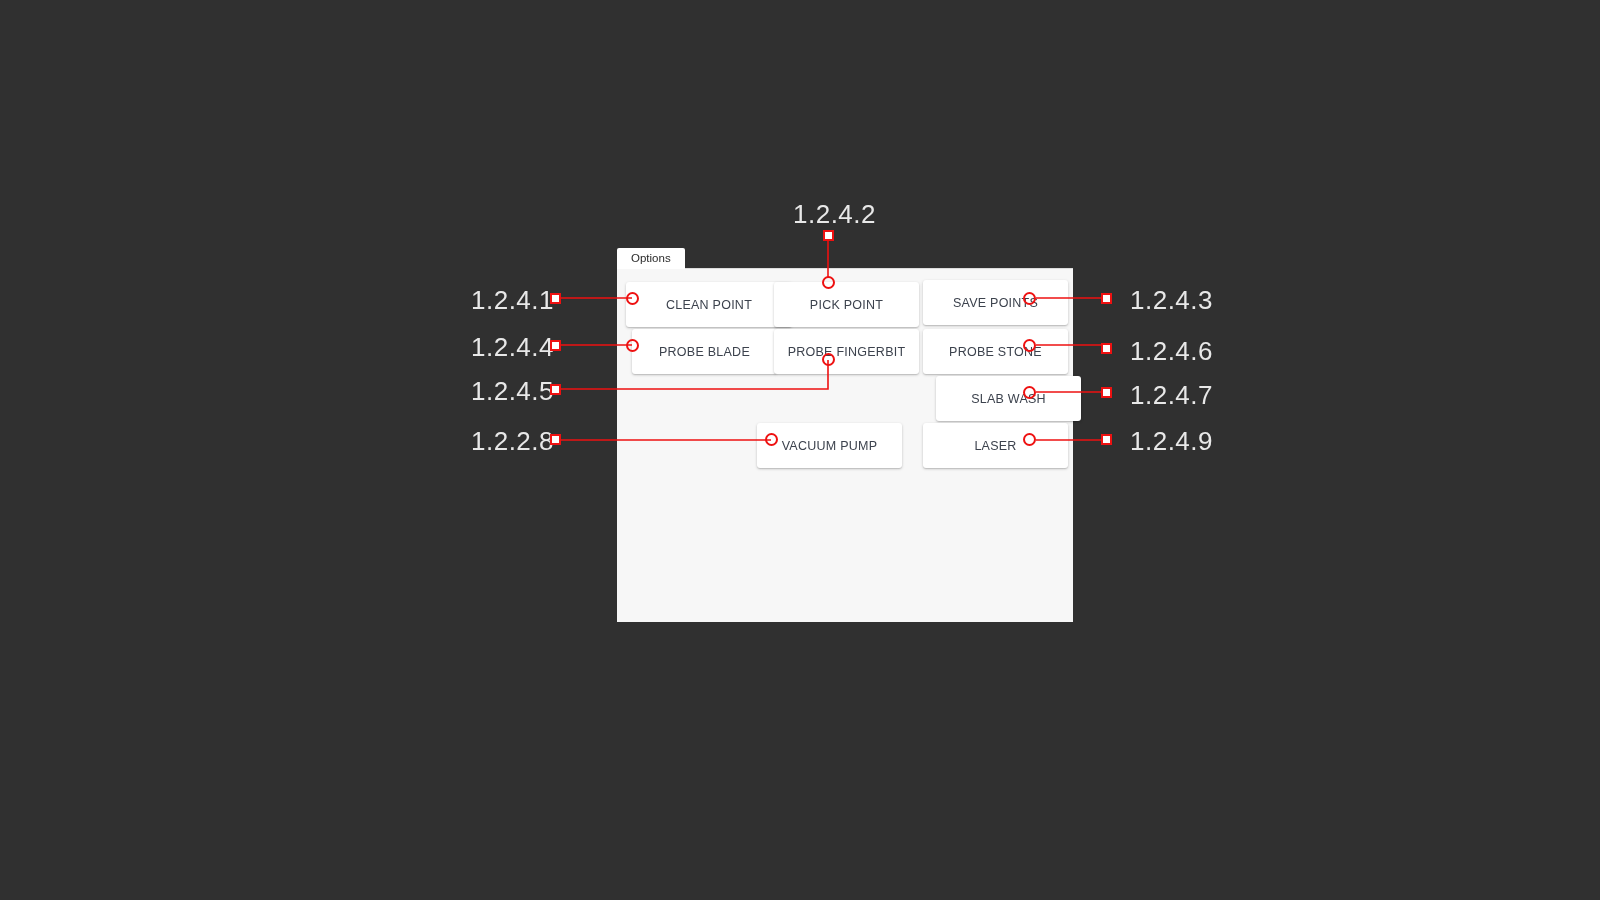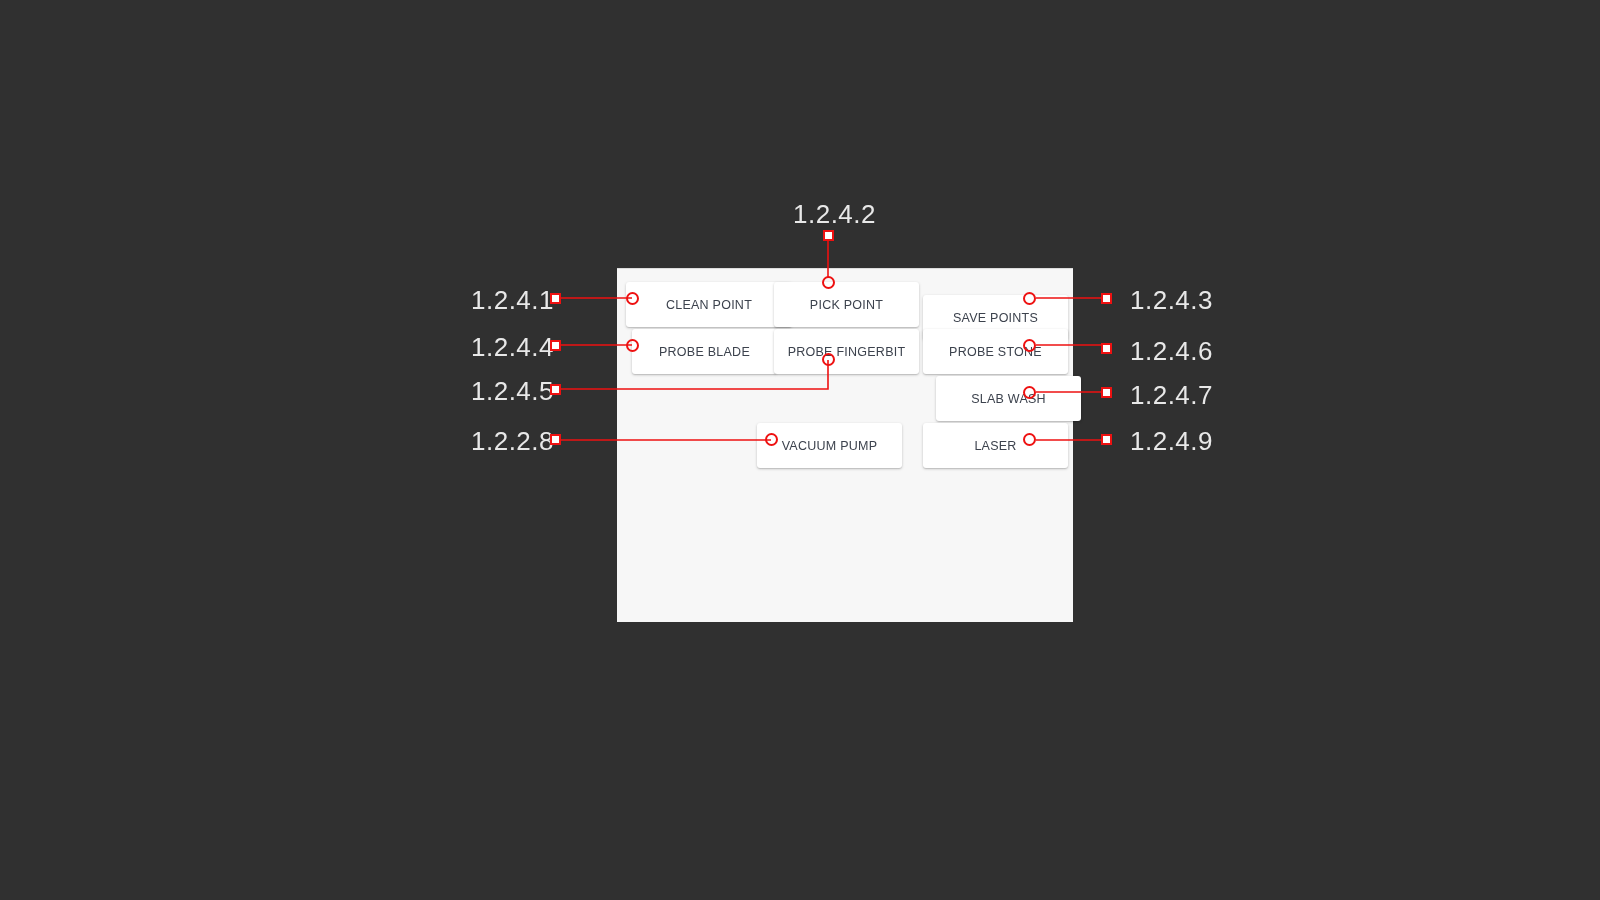--- a/index.html
+++ b/index.html
@@ -113,30 +113,33 @@
     background: transparent;
     box-sizing: border-box;
     z-index: 23;
   }
 </style>
 </head>
 <body>
 
 <div id="stage">
 
+  <div class="tab-strip">
+    <div class="tab">Options</div>
+  </div>
 
   <div class="panel">
     <div id="button-grid">
         <div class="btn" style="left: 9px; top: 13px; width: 166px; height: 45px;">
           <span>CLEAN POINT</span>
         </div>
         <div class="btn" style="left: 157px; top: 13px; width: 145px; height: 45px;">
           <span>PICK POINT</span>
         </div>
-        <div class="btn" style="left: 306px; top: 26px; width: 145px; height: 45px;">
+        <div class="btn" style="left: 306px; top: 11px; width: 145px; height: 45px;">
           <span>SAVE POINTS</span>
         </div>
         <div class="btn" style="left: 15px; top: 60px; width: 145px; height: 45px;">
           <span>PROBE BLADE</span>
         </div>
         <div class="btn" style="left: 157px; top: 60px; width: 145px; height: 45px;">
           <span>PROBE FINGERBIT</span>
         </div>
         <div class="btn" style="left: 306px; top: 60px; width: 145px; height: 45px;">
           <span>PROBE STONE</span>

